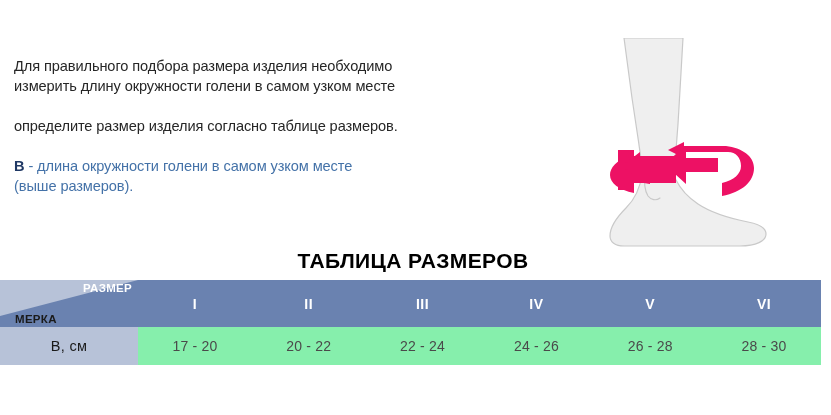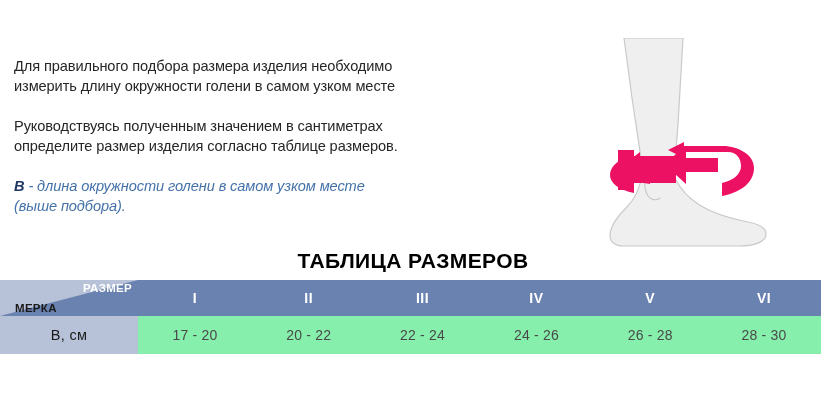--- a/index.html
+++ b/index.html
@@ -30,21 +30,20 @@
   .para {
     font-size: 14.6px;
     line-height: 20px;
     color: #262626;
     margin: 0 0 20px 0;
     letter-spacing: -0.1px;
   }
   .para.blue {
     color: #4472a8;
     margin-bottom: 16px;
-    font-style: italic;
   }
   .para .bold-navy {
     color: #1f3864;
     font-weight: bold;
   }
   .para .line {
     display: block;
   }
 
   
@@ -87,21 +86,21 @@
   .size-table th,
   .size-table td {
     padding: 0;
     margin: 0;
     border: none;
   }
 
   
   .corner-cell {
     width: 138px;
-    height: 36px;
+    height: 47px;
     position: relative;
     background: #6a82b0;
     overflow: hidden;
     vertical-align: top;
   }
   .corner-cell .tri-light {
     position: absolute;
     left: 0;
     top: 0;
     width: 0;
@@ -167,27 +166,26 @@
 <div id="page">
 
   <div class="instructions">
 
     <p class="para">
       <span class="line">Для правильного подбора размера изделия необходимо</span>
       <span class="line">измерить длину окружности голени в самом узком месте</span>
     </p>
 
     <p class="para">
-      <span class="line">Руководствуясь полученным значением в сантиметрах</span>
       <span class="line">определите размер изделия согласно таблице размеров.</span>
     </p>
 
     <p class="para blue">
       <span class="line"><span class="bold-navy">В</span><span> - длина окружности голени в самом узком месте</span></span>
-      <span class="line">(выше подбора).</span>
+      <span class="line">(выше размеров).</span>
     </p>
 
   </div>
 
   <div class="leg-figure">
     <svg width="205" height="225" viewBox="0 0 205 225" xmlns="http://www.w3.org/2000/svg">
 
       <path d="M36 0 L95 0 L92 52 L90 86 L88 112 L86 132 L84 150 L58 150 L54 128 L50 100 L44 60 Z" fill="#efefef" stroke="#c9c9c9" stroke-width="1.2" stroke-linejoin="round"></path>
 
       <path d="M54 136 C52 152 46 162 38 170 C28 180 22 190 22 198 C22 204 27 208 36 208 L152 208 C168 208 178 203 178 196 C178 190 171 186 160 184 C140 180 122 174 110 166 C98 158 92 150 88 142 C86 138 85 136 84 134 Z" fill="#efefef" stroke="#c9c9c9" stroke-width="1.2" stroke-linejoin="round"></path>

